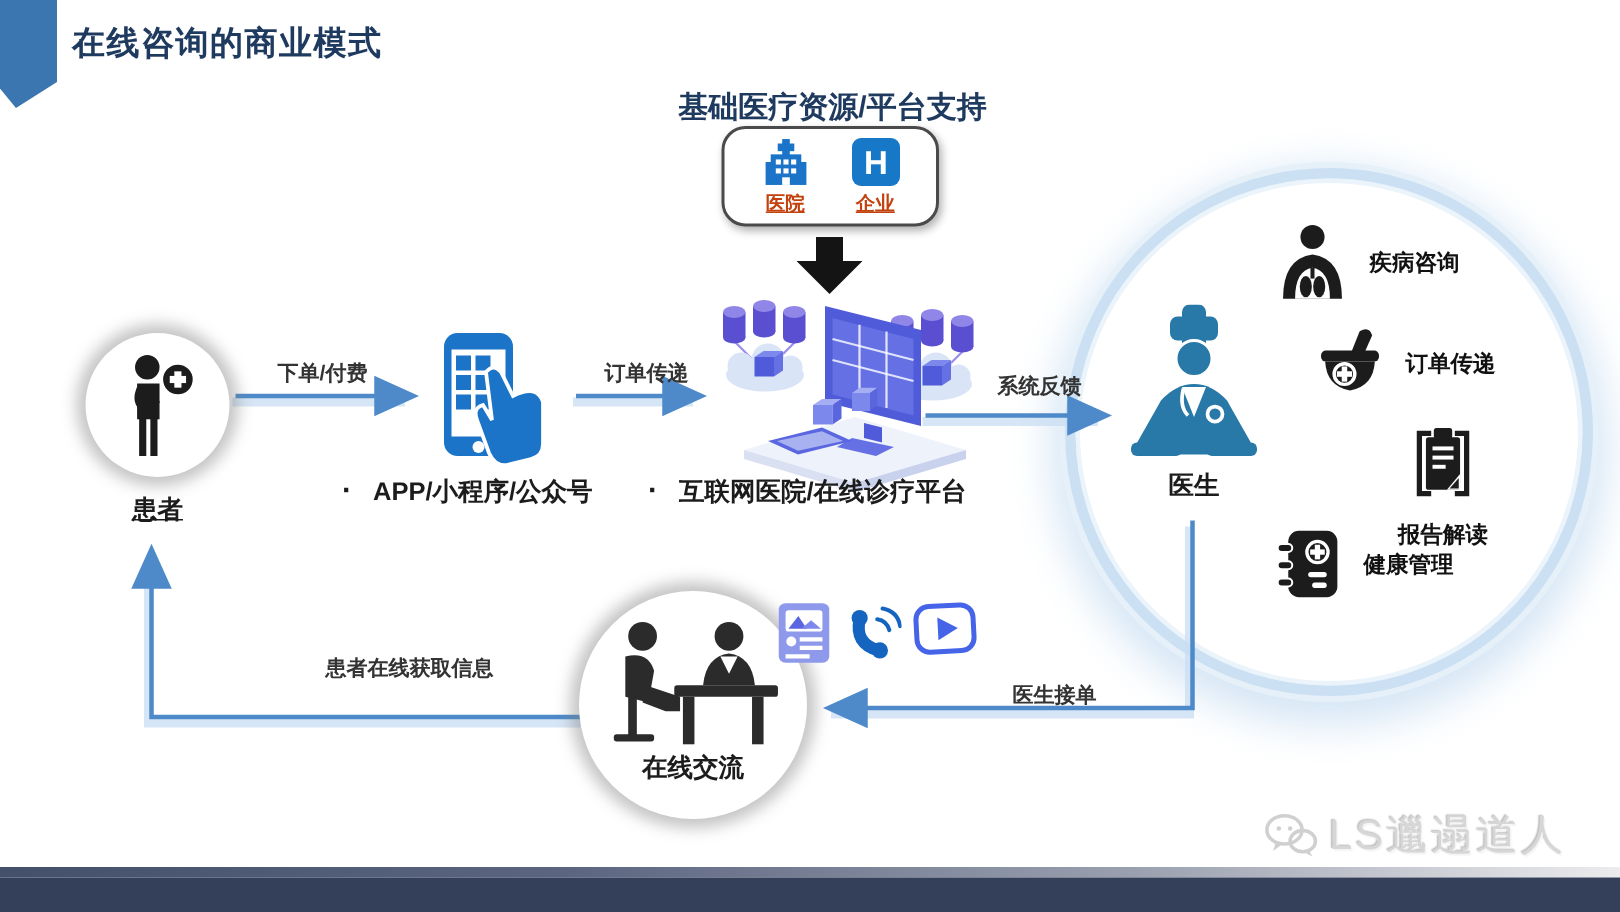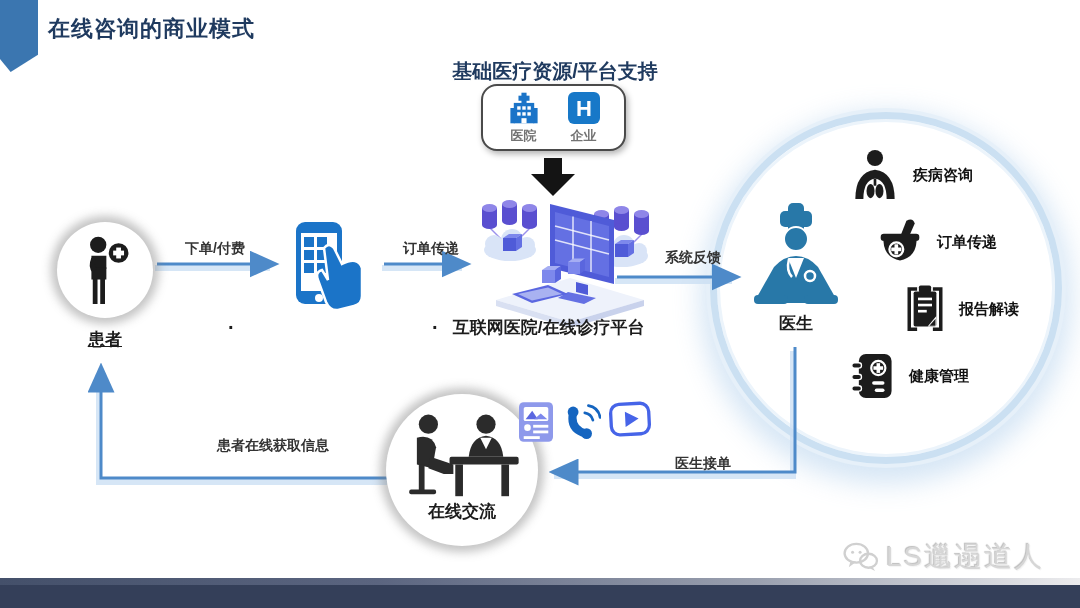--- a/index.html
+++ b/index.html
@@ -20,21 +20,21 @@
 
   
   .res-title { left:440px; top:58px; width:230px; text-align:center; font-size:20px; font-weight:700; color:#1F3A5F; }
   .res-box {
     left:481px; top:84px; width:145px; height:67px; background:#fff;
     border:2.5px solid #4a4a4a; border-radius:16px;
     box-shadow:2px 3px 6px rgba(0,0,0,.3);
     display:flex; justify-content:center; align-items:center; gap:26px;
   }
   .res-item { display:flex; flex-direction:column; align-items:center; }
-  .res-item .lbl { font-size:13px; font-weight:700; color:#737373; margin-top:2px; }
+  .res-item .lbl { font-size:13px; font-weight:700; color:#c2410c; margin-top:2px;text-decoration:underline; }
   .big-down-arrow { left:531px; top:158px; }
 
   
   .circle-node { border-radius:50%; background:#fff; box-shadow:0 0 10px 6px rgba(125,125,125,.45); z-index:3; }
   .patient-circle { left:57px; top:222px; width:96px; height:96px; display:flex; align-items:center; justify-content:center; }
   .node-label { font-size:17px; font-weight:700; color:#1c1c1c; text-align:center; z-index:3; }
   .arrow-label { font-size:14px; font-weight:700; color:#333; text-align:center; z-index:3; }
   .bullet-row { display:flex; align-items:center; gap:14px; font-size:17px; font-weight:700; color:#1c1c1c; z-index:3; }
   .bullet-row .dot { font-size:20px; }
 
@@ -158,20 +158,21 @@
     <rect x="14" y="30" width="10" height="10"></rect>
       <rect x="27" y="30" width="10" height="10"></rect>
     <rect x="14" y="43" width="10" height="10"></rect>
       <rect x="27" y="43" width="10" height="10"></rect>
   </g>
   <circle cx="29" cy="78" r="4" fill="#fff"></circle>
   <path d="M34,28 q5,-6 10,0 l8,16 q16,-8 20,4 l0,28 q0,8 -8,10 l-16,4 q-8,1 -12,-8 l-8,-22 q-3,-8 4,-10 l6,10 Z" fill="#1B74C8" stroke="#ffffff" stroke-width="2.5"></path>
 </svg>
 <div class="abs bullet-row" style="left:228px; top:316px;">
   <span class="dot">·</span>
+  <span>APP/小程序/公众号</span>
 </div>
 
 <svg class="abs node-svg" style="left:472px; top:192px;" width="196" height="150" viewBox="0 0 196 150">
 
   <polygon points="98,86 172,108 98,130 24,108" fill="#EEF2FB"></polygon>
   <polygon points="24,108 98,130 98,136 24,114" fill="#D9E0F2"></polygon>
   <polygon points="172,108 98,130 98,136 172,114" fill="#C9D2EC"></polygon>
 
   <g>
     <g stroke="#9A90EC" stroke-width="1.5">
@@ -285,21 +286,21 @@
   <svg width="48" height="46" viewBox="0 0 52 50">
     <path d="M33,2 q7,-4 9,3 l-7,16 -8,-4 Z" fill="#1c1c1c"></path>
     <rect x="5" y="16" width="42" height="8" rx="3.5" fill="#1c1c1c"></rect>
     <path d="M8,24 h36 q-1,18 -18,21 q-17,-3 -18,-21 Z" fill="#1c1c1c"></path>
     <circle cx="22" cy="33" r="7.5" fill="none" stroke="#ffffff" stroke-width="2.5"></circle>
     <rect x="20" y="27.5" width="4" height="11" fill="#ffffff"></rect>
     <rect x="16.5" y="31" width="11" height="4" fill="#ffffff"></rect>
   </svg>
   <span class="lbl">订单传递</span>
 </div>
-<div class="abs service-row" style="left:904px; top:284px;">
+<div class="abs service-row" style="left:932px; top:284px;flex-direction:column;">
   <svg width="42" height="50" viewBox="0 0 48 56">
     <path d="M15,5 h-9 v46 h9" fill="none" stroke="#1c1c1c" stroke-width="4"></path>
     <path d="M33,5 h9 v46 h-9" fill="none" stroke="#1c1c1c" stroke-width="4"></path>
     <rect x="17" y="1" width="14" height="8" rx="2" fill="#1c1c1c"></rect>
     <rect x="11" y="8" width="26" height="40" rx="2" fill="#1c1c1c"></rect>
     <rect x="16" y="15" width="16" height="3" fill="#ffffff"></rect>
     <rect x="16" y="22" width="16" height="3" fill="#ffffff"></rect>
     <rect x="16" y="29" width="10" height="3" fill="#ffffff"></rect>
     <polygon points="37,48 27,48 37,36" fill="#ffffff"></polygon>
     <polygon points="36,47 29,47 36,39" fill="#1c1c1c"></polygon>

